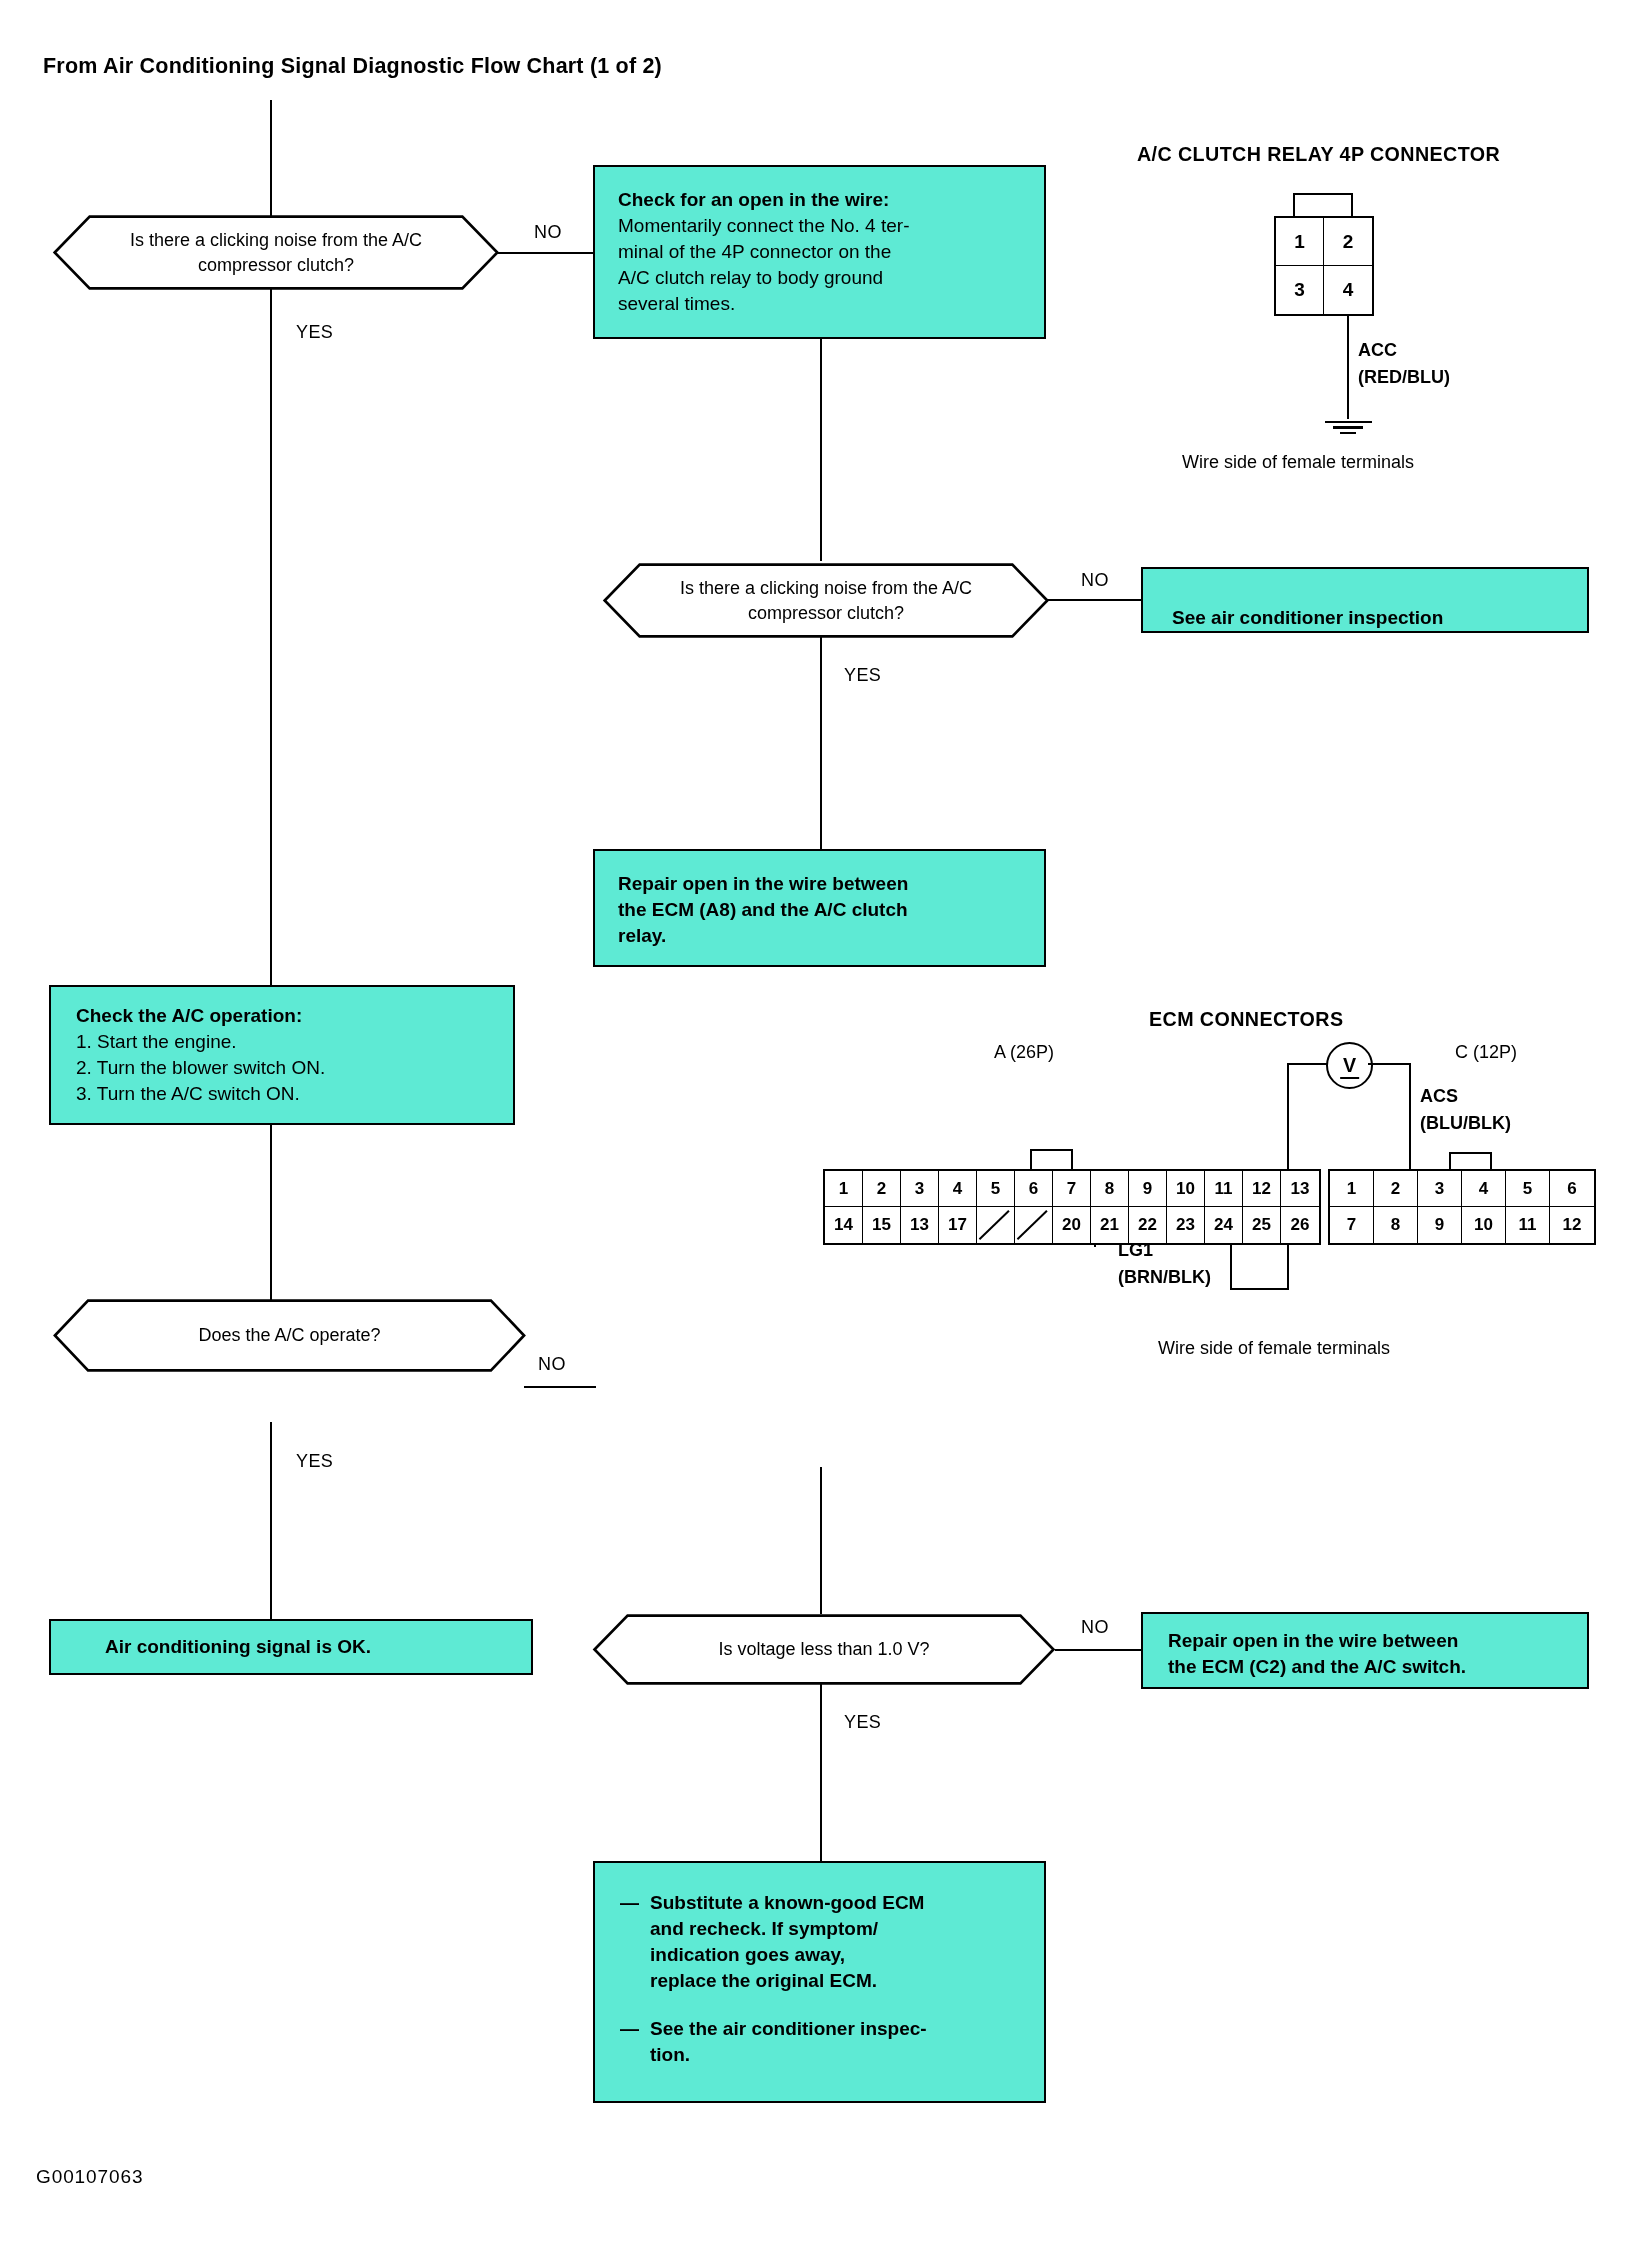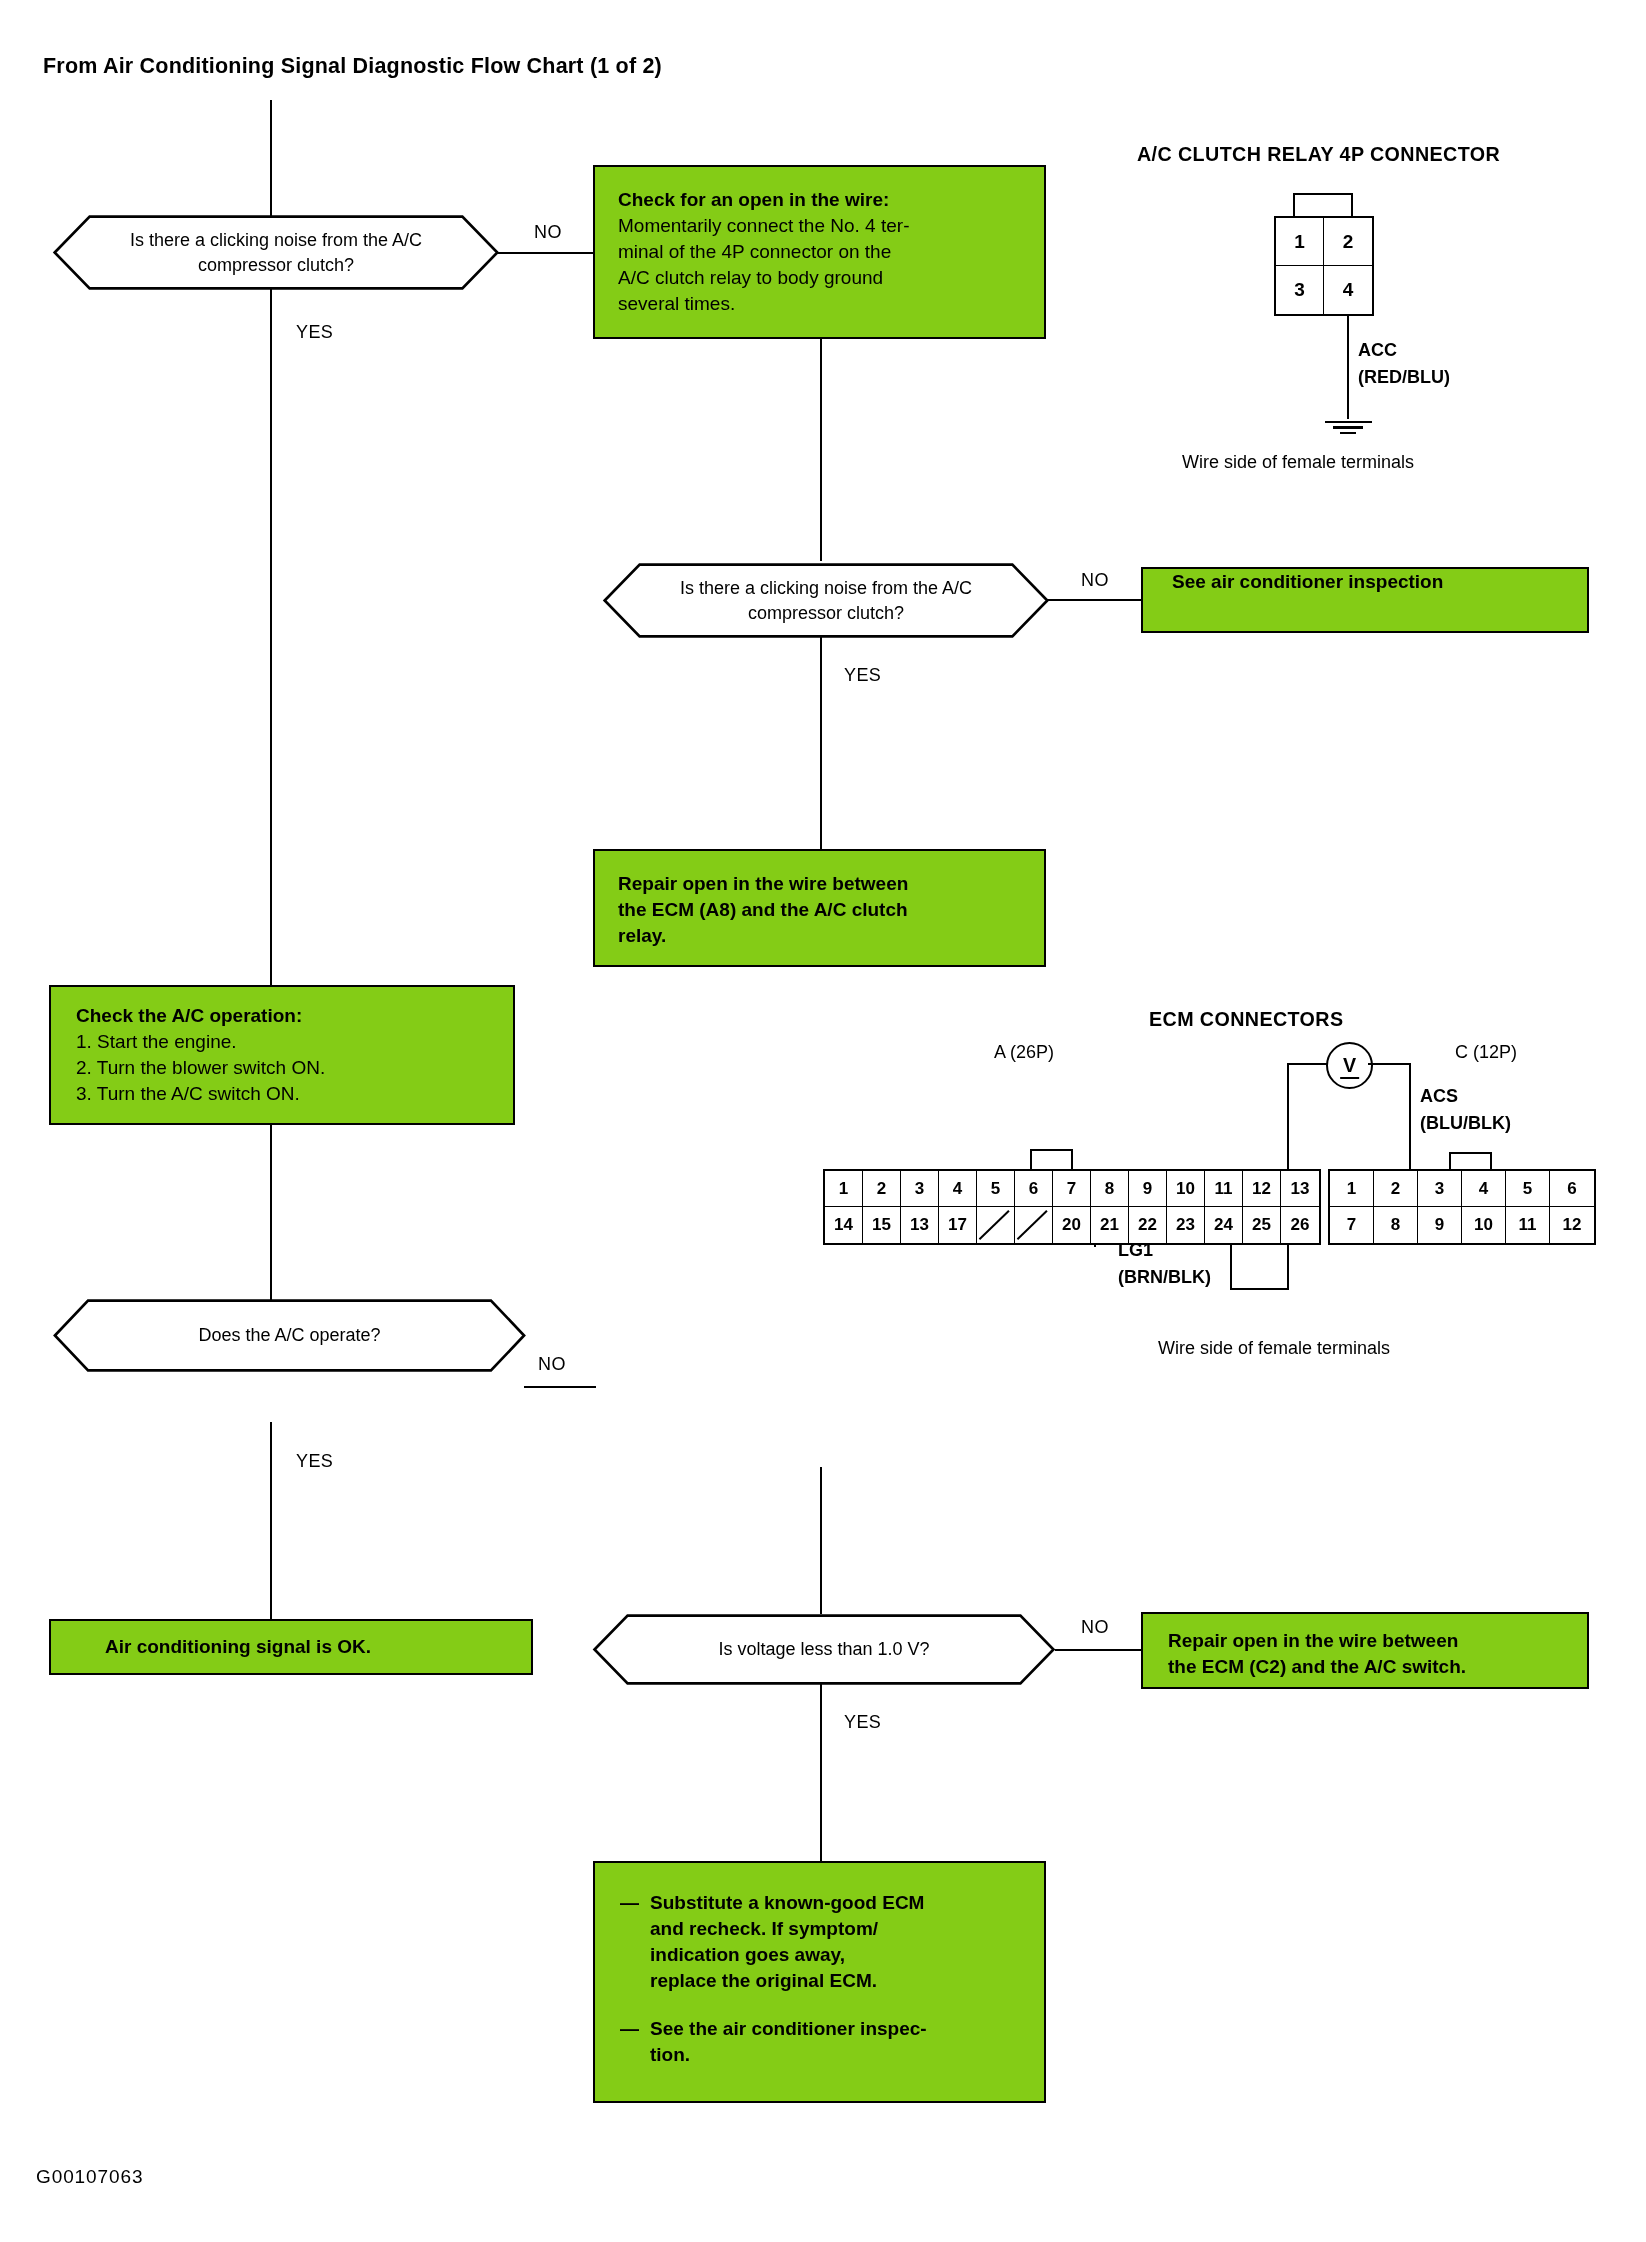--- a/index.html
+++ b/index.html
@@ -5,21 +5,21 @@
   html,body{margin:0;padding:0;background:#fff;}
   body{font-family:"Liberation Sans","DejaVu Sans",sans-serif;color:#000;}
   #page{position:relative;width:1647px;height:2243px;background:#fff;overflow:hidden;}
 
   .abs{position:absolute;}
 
   
   .doc-title{left:43px;top:54px;font-size:21.5px;font-weight:bold;letter-spacing:0.2px;white-space:nowrap;}
 
   
-  .pbox{box-sizing:border-box;border:2.2px solid #000;background:#84cc16;}
+  .pbox{box-sizing:border-box;border:2.2px solid #000;background:#5eead4;}
   .pbox .txt{font-size:19px;line-height:26px;}
   .bold{font-weight:bold;}
 
   
   .hex{position:absolute;}
   .hex svg{display:block;}
   .hex .hlabel{position:absolute;left:0;top:0;width:100%;height:100%;
       display:flex;align-items:center;justify-content:center;text-align:center;
       font-size:18px;line-height:25px;padding:0 43px;box-sizing:border-box;}
 
@@ -125,21 +125,21 @@
     <svg width="448" height="79" viewBox="0 0 500 88">
       <polygon points="3,44 42,4 458,4 497,44 458,84 42,84" fill="#fff" stroke="#000" stroke-width="3"></polygon>
     </svg>
     <div class="hlabel">Is there a clicking noise from the A/C compressor clutch?</div>
   </div>
   <div class="abs ln hln" style="left:1048px;top:599px;width:94px;"></div>
   <div class="abs flag" style="left:1081px;top:570px;">NO</div>
   <div class="abs ln vln" style="left:820px;top:636px;height:215px;"></div>
   <div class="abs flag" style="left:844px;top:665px;">YES</div>
 
-  <div class="abs pbox" style="left:1141px;top:567px;width:448px;height:66px;display:flex;align-items:flex-start;padding-left:29px;">
+  <div class="abs pbox" style="left:1141px;top:567px;width:448px;height:66px;display:flex;align-items:flex-end;padding-left:29px;">
     <div class="txt bold">See air conditioner inspection</div>
   </div>
 
   <div class="abs pbox" style="left:593px;top:849px;width:453px;height:118px;padding:19.7px 21.5px 0 23px;">
     <div class="txt bold">Repair open in the wire between</div>
     <div class="txt bold">the ECM (A8) and the A/C clutch</div>
     <div class="txt bold">relay.</div>
   </div>
 
   <div class="abs pbox" style="left:49px;top:985px;width:466px;height:140px;padding:16px 18px 0 25px;">

